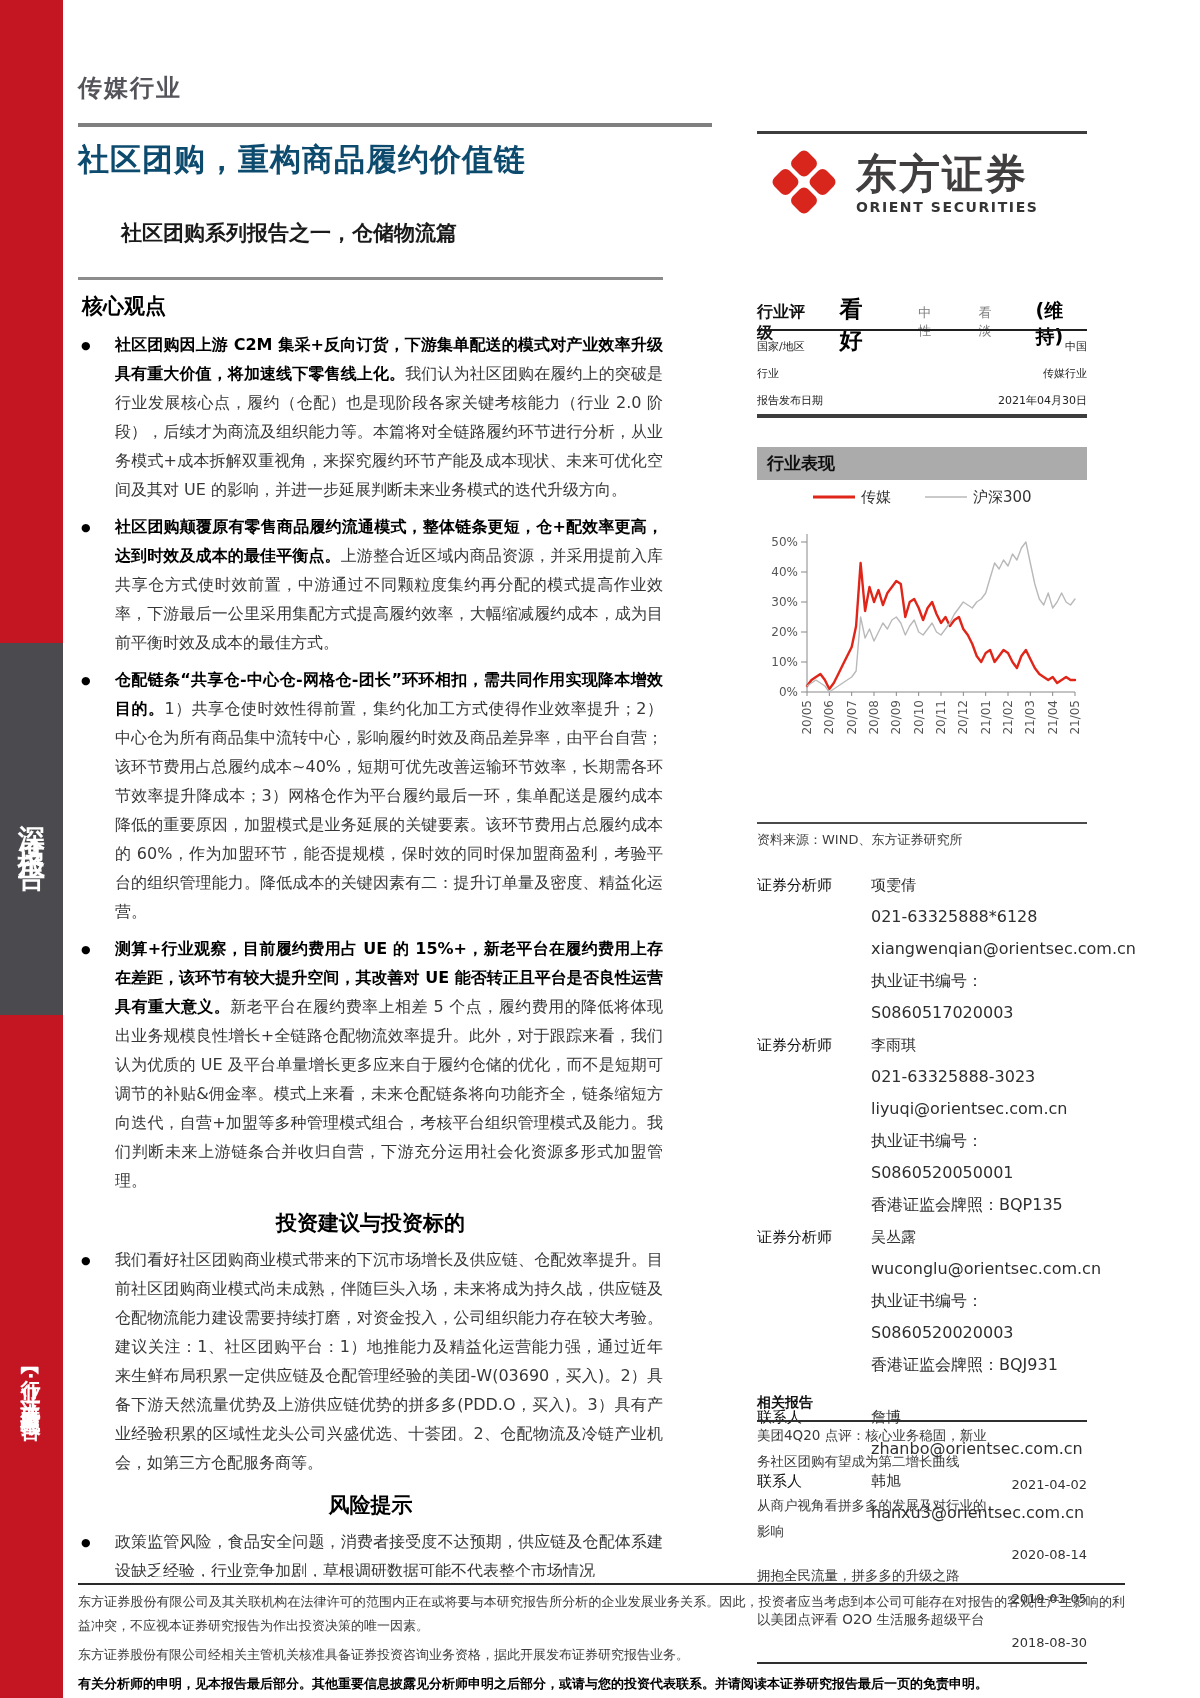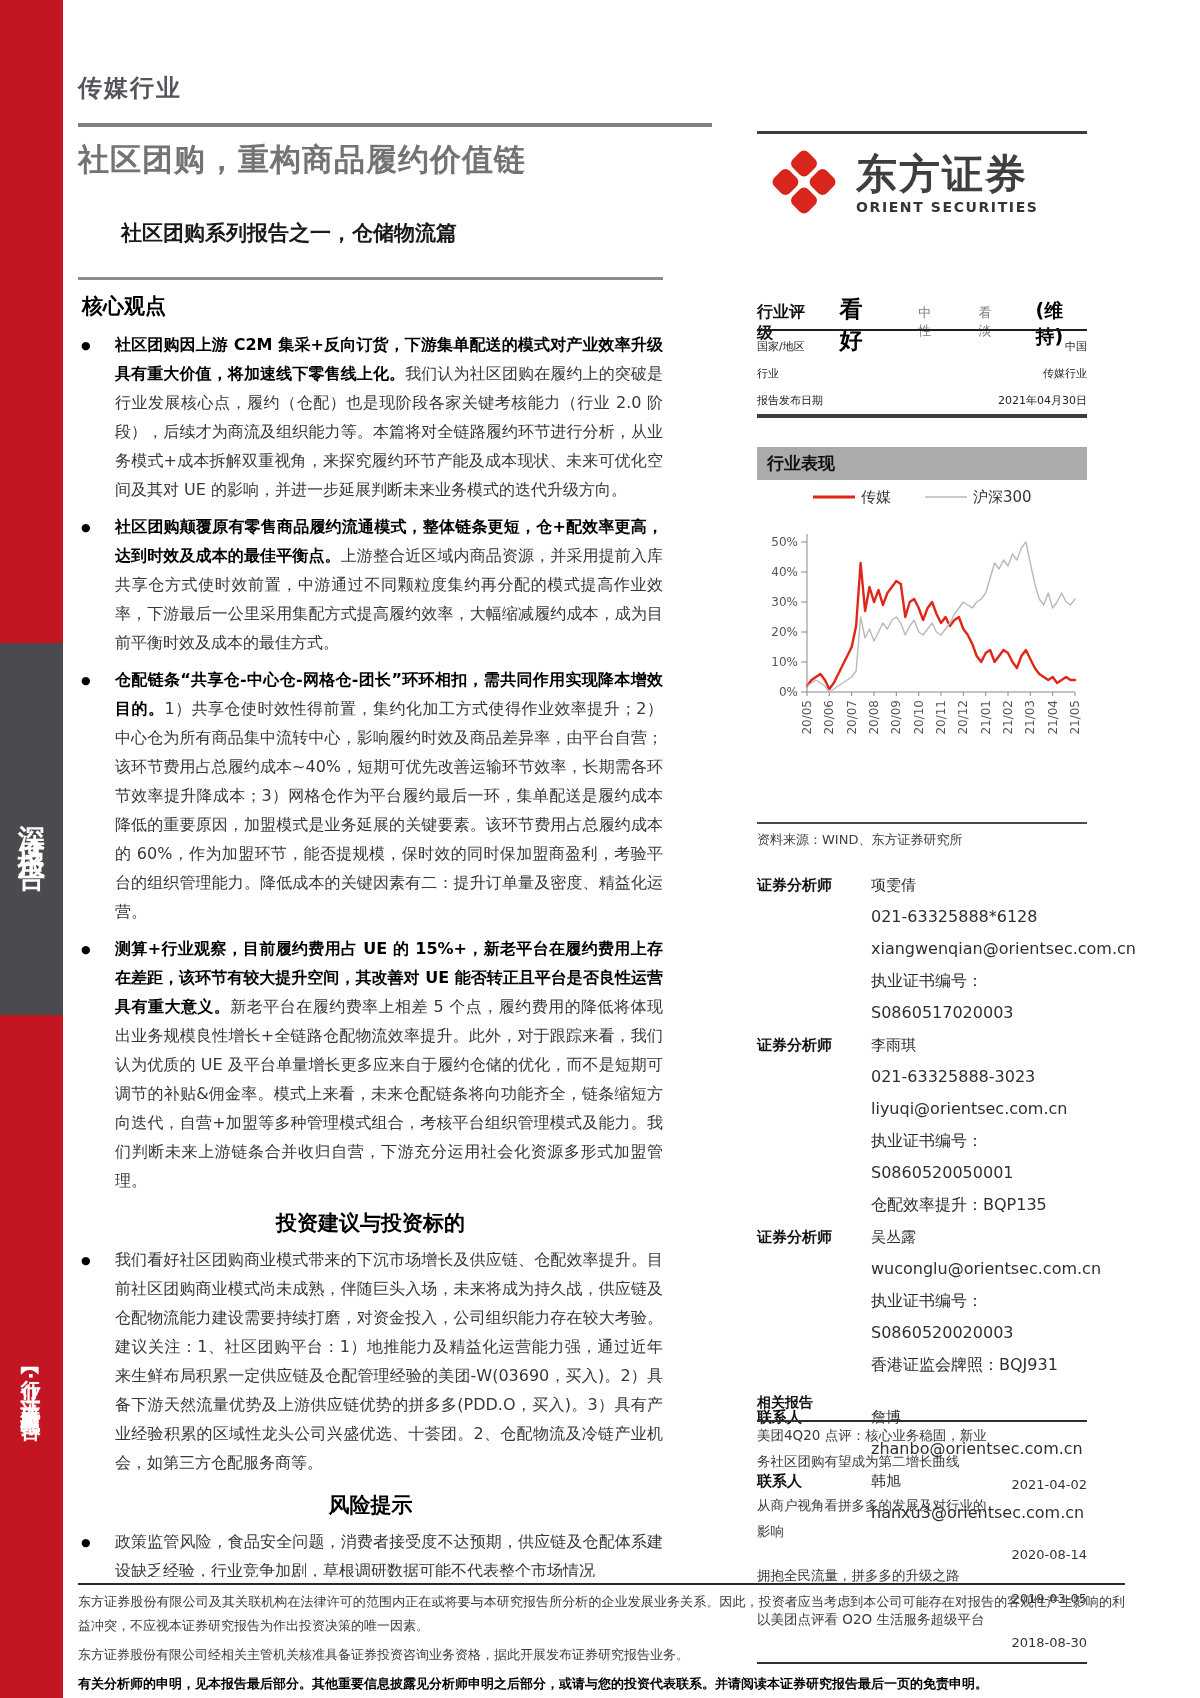--- a/index.html
+++ b/index.html
@@ -8,21 +8,21 @@
   
   .sb-red-top{left:0;top:0;width:63px;height:643px;background:#c41523;}
   .sb-gray{left:0;top:643px;width:63px;height:372px;background:#4b4a4f;display:flex;align-items:center;justify-content:center;}
   .sb-red-bottom{left:0;top:1015px;width:63px;height:683px;background:#c41523;}
   .vtext{writing-mode:vertical-rl;color:#fff;}
   .sb-deep{font-size:27px;letter-spacing:13px;font-weight:600;}
   .sb-type{position:absolute;left:50%;transform:translateX(-50%);top:345px;font-size:20px;letter-spacing:4px;font-weight:bold;}
   
   .industry{left:78px;top:72px;font-size:24px;font-weight:bold;color:#55545a;letter-spacing:2px;}
   .rule-a{left:78px;top:123px;width:634px;height:4px;background:#7f7f7f;}
-  .title{left:78px;top:139px;font-size:31px;font-weight:bold;color:#737373;letter-spacing:1px;}
+  .title{left:78px;top:139px;font-size:31px;font-weight:bold;color:#0c4a6e;letter-spacing:1px;}
   .subtitle{left:121px;top:219px;font-size:21px;font-weight:bold;color:#1a1a1a;}
   .rule-b{left:78px;top:277px;width:585px;height:3px;background:#8c8c8c;}
   
   .left-col{left:78px;top:292px;width:585px;height:1285px;overflow:hidden;}
   .sec-h{font-size:21px;font-weight:bold;color:#000;margin:0 0 10px 4px;}
   .sec-h2{font-size:21px;font-weight:bold;color:#000;margin:14px 0 8px 0;text-align:center;}
   .bullet{position:relative;margin:0 0 8px 0;padding-left:37px;font-size:16px;line-height:29px;text-align:justify;color:#373737;}
   .bullet::before{content:"●";position:absolute;left:3px;top:1px;font-size:11px;color:#000;}
   .b-lead{font-weight:bold;color:#000;}
   
@@ -39,21 +39,21 @@
   .info-table{left:757px;top:333px;width:330px;}
   .info-row{display:flex;height:27px;align-items:center;font-size:11px;color:#222;}
   .info-row .v{margin-left:auto;}
   .info-rule{left:757px;top:414px;width:330px;height:4px;background:#3d3d3d;}
   .perf-band{left:757px;top:447px;width:330px;height:33px;background:#ababab;font-size:17px;font-weight:bold;color:#0f0f0f;line-height:33px;padding-left:10px;box-sizing:border-box;}
   .chart-box{left:757px;top:482px;width:330px;height:338px;}
   .src-rule{left:757px;top:822px;width:330px;height:2px;background:#4a4a4a;}
   .source-line{left:757px;top:831px;font-size:13px;color:#3f3f3f;}
   .analysts{left:757px;top:869px;width:330px;}
   .an-row{display:flex;line-height:32px;}
-  .an-role{width:114px;font-weight:bold;color:#111;font-size:15px;flex:none;}
+  .an-role{width:114px;font-weight:normal;color:#111;font-size:15px;flex:none;}
   .an-name{font-size:15px;color:#2e2e2e;}
   .an-line{padding-left:114px;line-height:32px;font-size:16px;color:#2e2e2e;}
   .contact-gap{margin-top:20px;}
   .related{left:757px;top:1394px;width:330px;}
   .rel-h{font-size:14px;font-weight:bold;color:#111;}
   .rel-rule{height:2px;background:#2f2f2f;margin-top:8px;}
   .rel-rule2{height:2px;background:#2f2f2f;margin-top:12px;}
   .rel-item{display:flex;flex-direction:column;}
   .rel-title{width:240px;font-size:13.5px;line-height:26px;color:#3a3a3a;}
   .rel-date{margin-left:auto;font-size:13px;color:#333;padding-top:3px;white-space:nowrap;}
@@ -204,21 +204,21 @@
     <div class="an-line">执业证书编号：S0860517020003</div>
   </div>
   <div>
     <div class="an-row">
       <span class="an-role">证券分析师</span>
       <span class="an-name">李雨琪</span>
     </div>
     <div class="an-line">021-63325888-3023</div>
     <div class="an-line">liyuqi@orientsec.com.cn</div>
     <div class="an-line">执业证书编号：S0860520050001</div>
-    <div class="an-line">仓配效率提升：BQP135</div>
+    <div class="an-line">香港证监会牌照：BQP135</div>
   </div>
   <div>
     <div class="an-row">
       <span class="an-role">证券分析师</span>
       <span class="an-name">吴丛露</span>
     </div>
     <div class="an-line">wuconglu@orientsec.com.cn</div>
     <div class="an-line">执业证书编号：S0860520020003</div>
     <div class="an-line">香港证监会牌照：BQJ931</div>
   </div>

